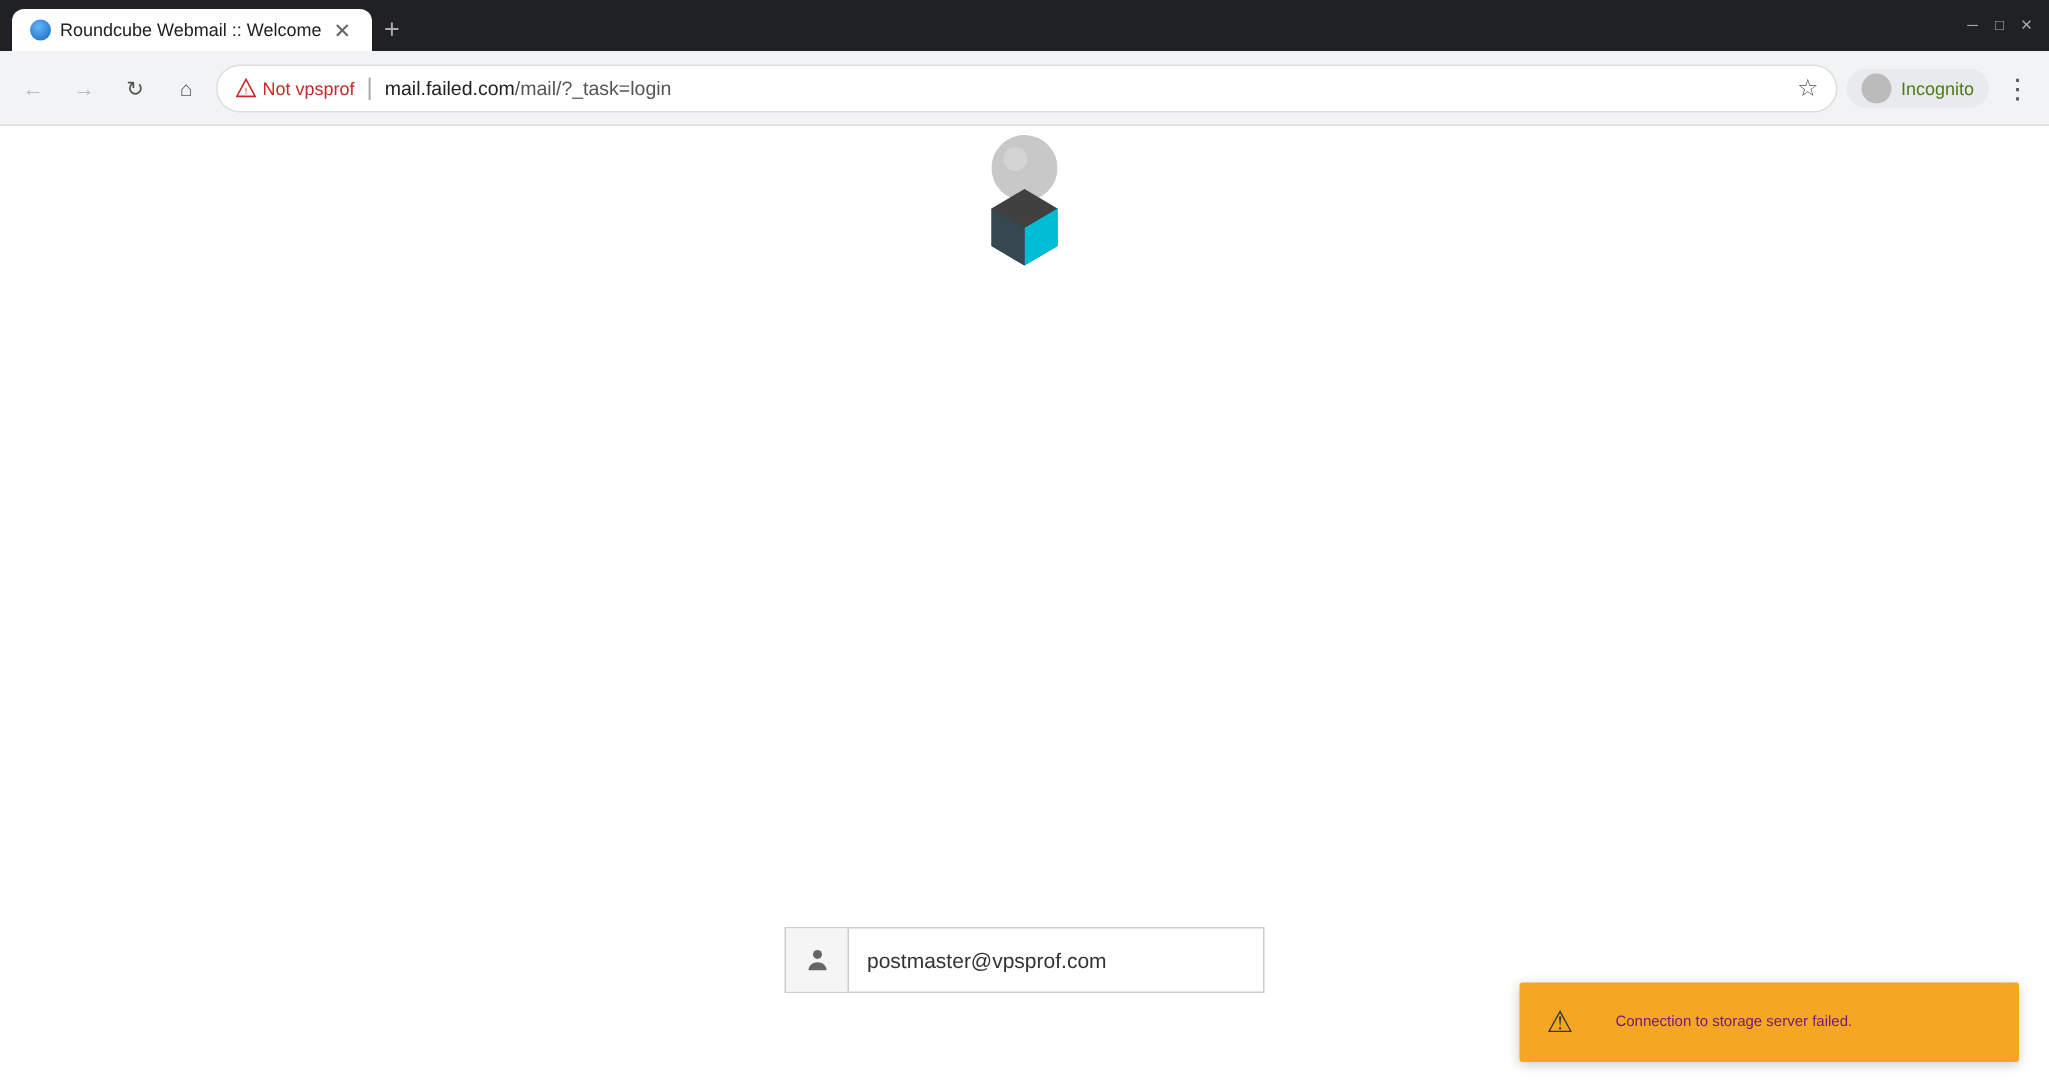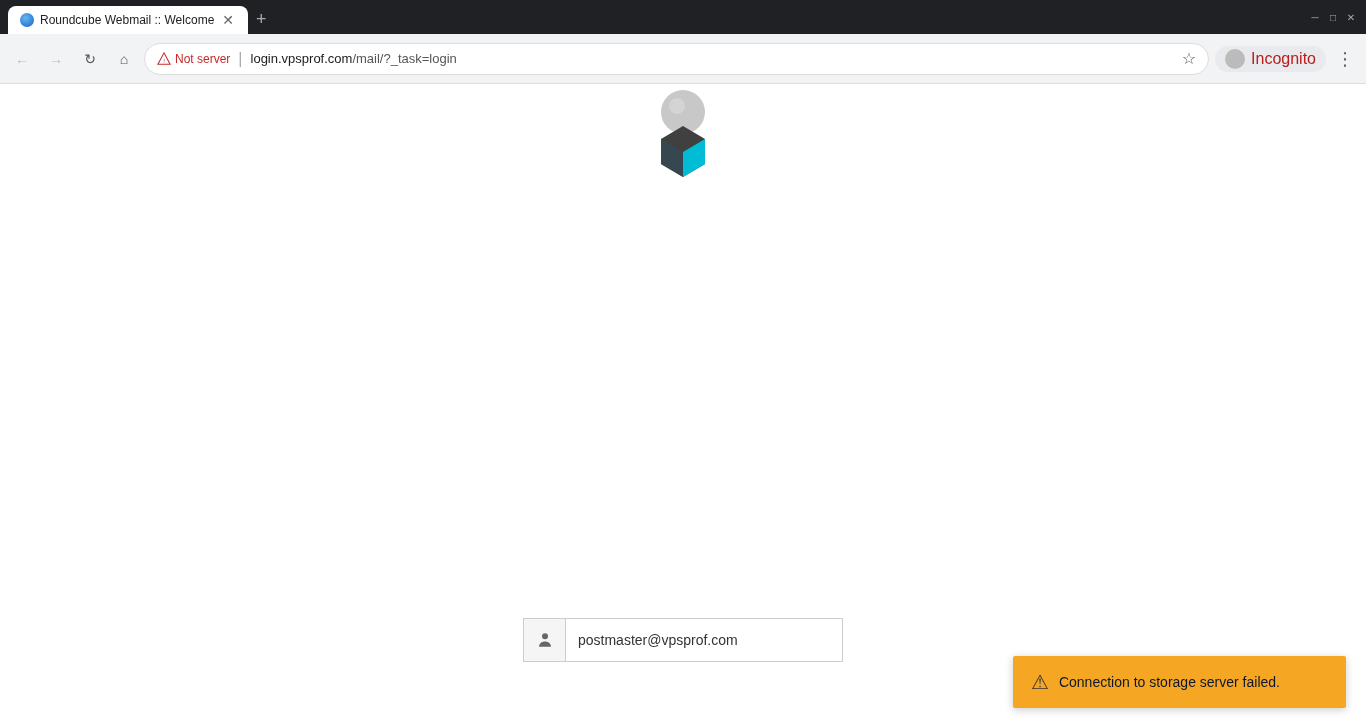--- a/index.html
+++ b/index.html
@@ -138,22 +138,22 @@
       cursor: pointer;
     }
     .profile-btn {
       display: flex;
       align-items: center;
       gap: 6px;
       background: #e8eaed;
       border-radius: 16px;
       padding: 3px 10px;
       cursor: pointer;
-      font-size: 16px;
-      color: #b91c1c;
+      font-size: 12px;
+      color: #4d7c0f;
     }
     .profile-avatar {
       width: 20px;
       height: 20px;
       border-radius: 50%;
       background: #bbb;
     }
     .menu-btn {
       color: #555;
       font-size: 18px;
@@ -258,23 +258,24 @@
       border-radius: 2px;
       min-width: 333px;
       box-shadow: 0 2px 8px rgba(0,0,0,0.2);
     }
     .toast-icon {
       font-size: 20px;
       color: #333;
       flex-shrink: 0;
     }
     .toast-message {
-      font-size: 14px;
-      color: #0f172a;
+      font-size: 10px;
+      color: #701a75;
       font-weight: 500;
+      margin-left: 18px;
     }
   </style>
 </head>
 <body>
 
 <div class="browser-frame">
 
   <div class="title-bar">
     <div class="tab-bar">
       <div class="tab">
@@ -304,25 +305,25 @@
     <button class="nav-btn">
       <span>⌂</span>
     </button>
 
     <div class="url-bar-wrap">
       <div class="security-icon">
         <svg viewBox="0 0 16 16" fill="none" xmlns="http://www.w3.org/2000/svg">
           <path d="M8 1L1 14h14L8 1z" stroke="#c62828" stroke-width="1.2" fill="none"></path>
           <text x="7" y="12" font-size="7" fill="#c62828">!</text>
         </svg>
-        <span>Not server</span>
+        <span>Not vpsprof</span>
       </div>
       <span style="color:#aaa;margin:0 2px;">|</span>
       <span class="url-text">
-        <span class="url-domain">login.vpsprof.com</span><span class="url-path">/mail/?_task=login</span>
+        <span class="url-domain">mail.failed.com</span><span class="url-path">/mail/?_task=login</span>
       </span>
       <span class="star-btn">☆</span>
     </div>
 
     <div class="profile-btn">
       <div class="profile-avatar"></div>
       <span>Incognito</span>
     </div>
     <span class="menu-btn">⋮</span>
   </div>

